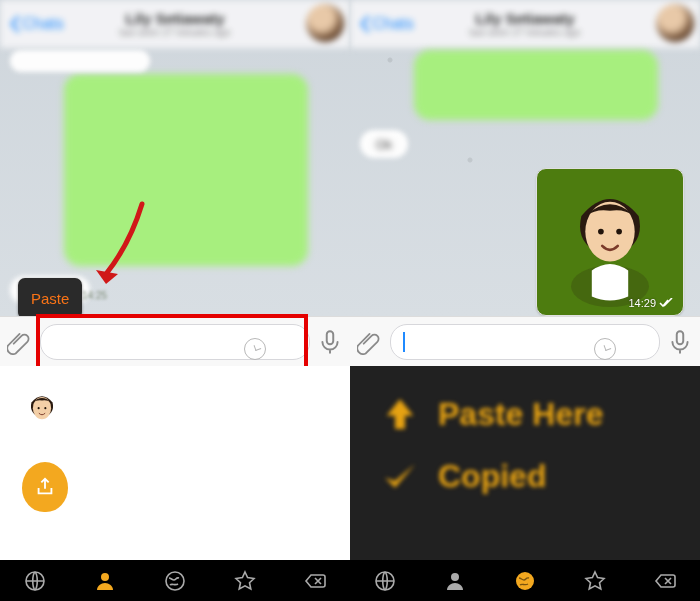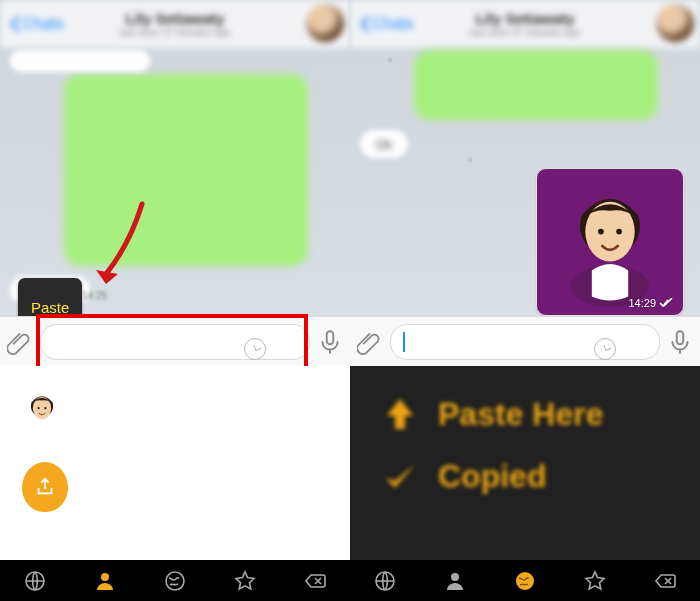--- a/index.html
+++ b/index.html
@@ -15,24 +15,24 @@
   .topnav{position:absolute;top:0;left:0;right:0;height:48px;background:rgba(245,245,247,.9);display:flex;align-items:center;filter:blur(3px)}
   .backChats{color:#1f8aff;font-size:16px;padding-left:8px;display:flex;align-items:center}
   .contactBlock{position:absolute;left:50%;transform:translateX(-50%);text-align:center}
   .contactName{color:#2b2b2b;font-weight:600;font-size:15px}
   .contactSub{color:#888;font-size:10px}
   .avatarCircle{position:absolute;right:6px;top:4px;width:38px;height:38px;border-radius:50%;background:radial-gradient(circle at 40% 35%,#e8c9a8 35%,#5b3a22 70%);}
   
   .bubbleGreen{position:absolute;background:#a7ef7e;border-radius:16px;filter:blur(3.5px)}
   .bubbleGray{position:absolute;background:#fdfdfd;border-radius:14px;filter:blur(2.5px)}
   
-  .popover{position:absolute;background:#2a2a2a;color:#fde047;border-radius:7px;padding:21px 13px;font-size:15px;box-shadow:0 1px 3px rgba(0,0,0,.4)}
+  .popover{position:absolute;background:#2a2a2a;color:#f97316;border-radius:7px;padding:12px 13px;font-size:15px;box-shadow:0 1px 3px rgba(0,0,0,.4)}
   .smalltime{position:absolute;font-size:10px;color:#7d8b77;filter:blur(1.5px)}
   
-  .stickerBox{position:absolute;background:#701a75;border-radius:10px;padding:8px;border:1px solid #e0e0e0;box-shadow:0 1px 2px rgba(0,0,0,.15)}
+  .stickerBox{position:absolute;background:#4d7c0f;border-radius:10px;padding:8px;border:1px solid #e0e0e0;box-shadow:0 1px 2px rgba(0,0,0,.15)}
   .stampTime{position:absolute;right:10px;bottom:6px;color:#fff;font-size:11px;text-shadow:0 0 2px rgba(0,0,0,.6);display:flex;align-items:center;gap:3px}
   
   .inputRow{position:absolute;top:316px;left:0;width:700px;height:49px;background:#f8f8f8;border-top:1px solid #dcdcdc;border-bottom:1px solid #dcdcdc}
   .halfRow{position:absolute;top:0;width:350px;height:49px;display:flex;align-items:center}
   .halfRow.right{left:350px}
   .iconBtn{width:26px;height:26px;color:#8a8a8a;display:flex;align-items:center;justify-content:center;margin:0 7px}
   .msgInput{flex:1;height:34px;border:1px solid #d7d7db;border-radius:17px;background:#fff;padding:0 34px 0 12px;font-size:15px;color:#333;position:relative}
   .clockInside{position:absolute;right:44px;width:20px;height:20px;border:1.6px solid #b8b8b8;border-radius:50%}
   .clockInside::after{content:"";position:absolute;left:50%;top:50%;width:5px;height:5px;border-left:1.6px solid #b8b8b8;border-bottom:1.6px solid #b8b8b8;transform:translate(-10%,-80%) rotate(-20deg)}
   .redFrame{position:absolute;border:4px solid #e50000;pointer-events:none}

